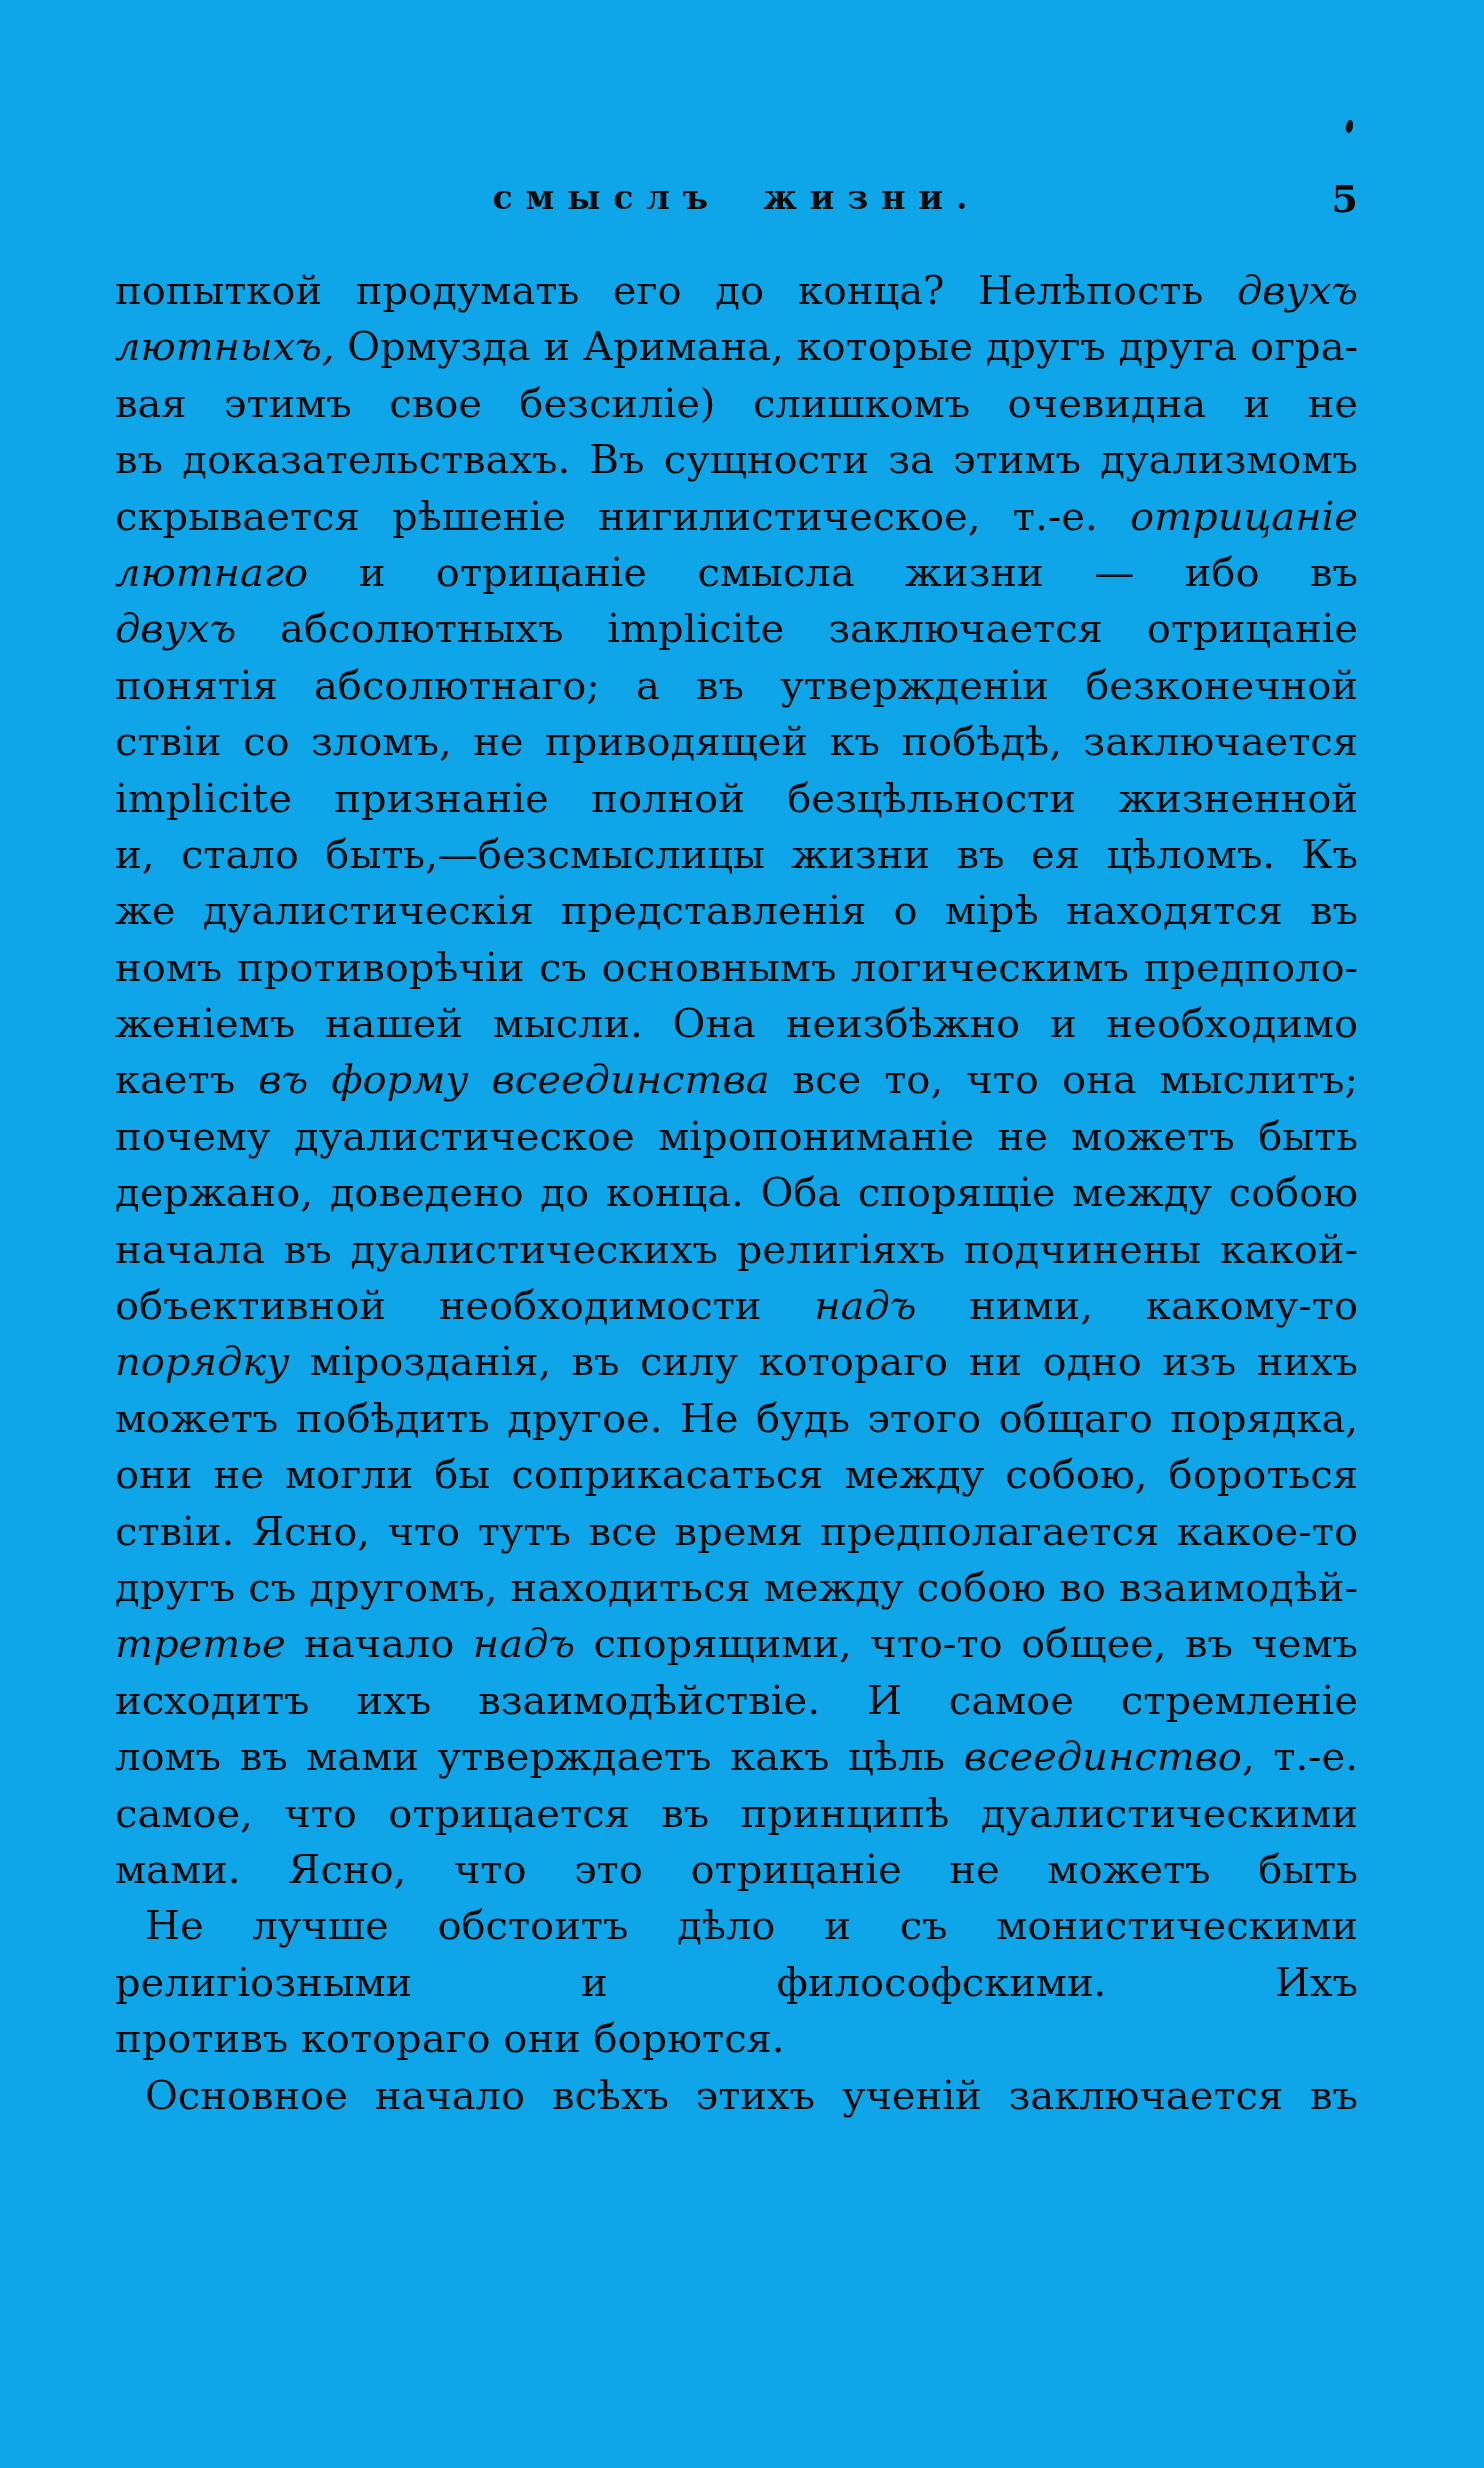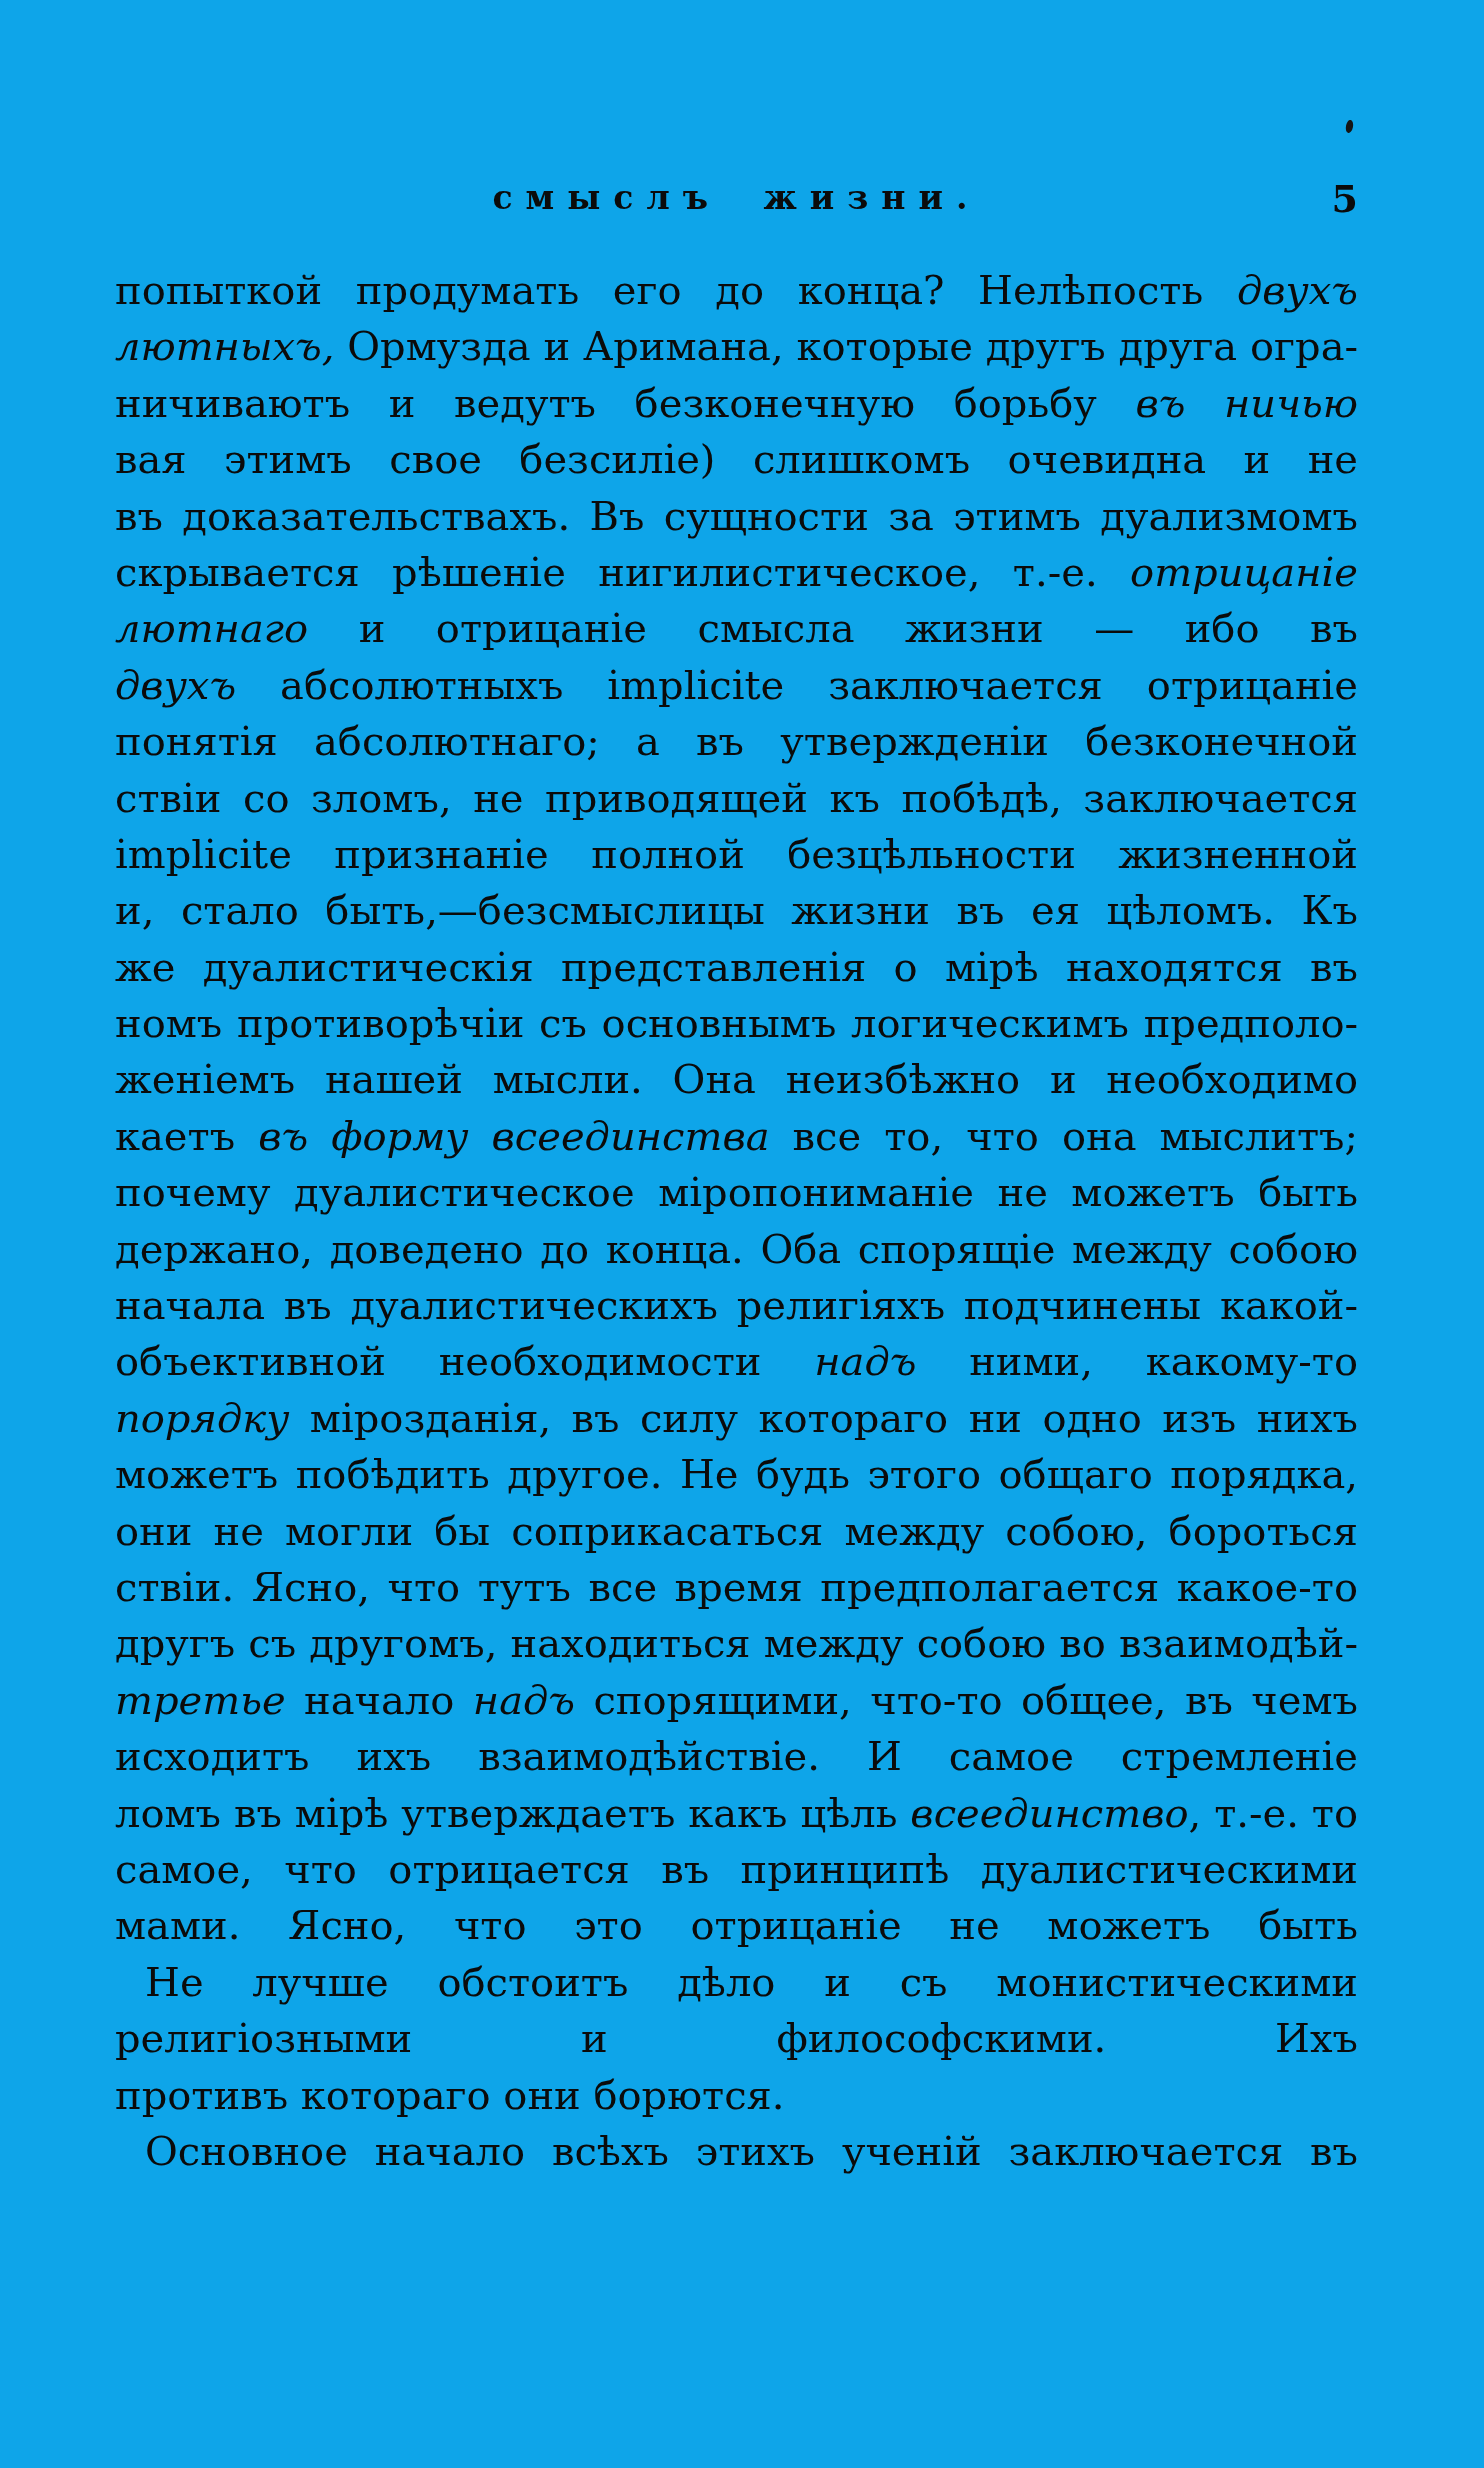--- a/index.html
+++ b/index.html
@@ -64,21 +64,20 @@
 </head>
 <body>
 
 <div class="page">
   <div class="running-header">смыслъ жизни.</div>
   <div class="page-number">5</div>
   <div class="scan-artifact"></div>
   <div class="body-text">
       <div class="line j"><span class="rm">попыткой продумать его до конца? Нелѣпость </span><span class="it">двухъ Абсо-</span></div>
       <div class="line j"><span class="it">лютныхъ,</span><span class="rm"> Ормузда и Аримана, которые другъ друга огра-</span></div>
-      <div class="line j"><span class="rm">ничиваютъ и ведутъ безконечную борьбу </span><span class="it">въ ничью</span></div>
       <div class="line j"><span class="rm">вая этимъ свое безсиліе) слишкомъ очевидна и не нуждается</span></div>
       <div class="line j"><span class="rm">въ доказательствахъ. Въ сущности за этимъ дуализмомъ</span></div>
       <div class="line j"><span class="rm">скрывается рѣшеніе нигилистическое, т.-е. </span><span class="it">отрицаніе Абсо-</span></div>
       <div class="line j"><span class="it">лютнаго</span><span class="rm"> и отрицаніе смысла жизни — ибо въ утвержденіи</span></div>
       <div class="line j"><span class="it">двухъ</span><span class="rm"> абсолютныхъ implicite заключается отрицаніе самаго</span></div>
       <div class="line j"><span class="rm">понятія абсолютнаго; а въ утвержденіи безконечной борьбы</span></div>
       <div class="line j"><span class="rm">ствіи со зломъ, не приводящей къ побѣдѣ, заключается</span></div>
       <div class="line j"><span class="rm">implicite признаніе полной безцѣльности жизненной борьбы</span></div>
       <div class="line j"><span class="rm">и, стало быть,—безсмыслицы жизни въ ея цѣломъ. Къ тому</span></div>
       <div class="line j"><span class="rm">же дуалистическія представленія о мірѣ находятся въ пол-</span></div>
@@ -89,21 +88,21 @@
       <div class="line j"><span class="rm">держано, доведено до конца. Оба спорящіе между собою</span></div>
       <div class="line j"><span class="rm">начала въ дуалистическихъ религіяхъ подчинены какой-то</span></div>
       <div class="line j"><span class="rm">объективной необходимости </span><span class="it">надъ</span><span class="rm"> ними, какому-то </span></div>
       <div class="line j"><span class="it">порядку</span><span class="rm"> мірозданія, въ силу котораго ни одно изъ нихъ не</span></div>
       <div class="line j"><span class="rm">можетъ побѣдить другое. Не будь этого общаго порядка,</span></div>
       <div class="line j"><span class="rm">они не могли бы соприкасаться между собою, бороться</span></div>
       <div class="line j"><span class="rm">ствіи. Ясно, что тутъ все время предполагается какое-то</span></div>
       <div class="line j"><span class="rm">другъ съ другомъ, находиться между собою во взаимодѣй-</span></div>
       <div class="line j"><span class="it">третье</span><span class="rm"> начало </span><span class="it">надъ</span><span class="rm"> спорящими, что-то общее, въ чемъ про-</span></div>
       <div class="line j"><span class="rm">исходитъ ихъ взаимодѣйствіе. И самое стремленіе каждаго</span></div>
-      <div class="line j"><span class="rm">ломъ въ мірѣ утверждаетъ какъ цѣль </span><span class="it">всеединство</span><span class="rm">, т.-е. то</span></div>
+      <div class="line j"><span class="rm">ломъ въ мами утверждаетъ какъ цѣль </span><span class="it">всеединство</span><span class="rm">, т.-е. то</span></div>
       <div class="line j"><span class="rm">самое, что отрицается въ принципѣ дуалистическими систе-</span></div>
       <div class="line j"><span class="rm">мами. Ясно, что это отрицаніе не можетъ быть выдержано.</span></div>
       <div class="line j ind"><span class="rm">Не лучше обстоитъ дѣло и съ монистическими ученіями,</span></div>
       <div class="line j"><span class="rm">религіозными и философскими. Ихъ непослѣдовательность</span></div>
       <div class="line"><span class="rm">противъ котораго они борются.</span></div>
       <div class="line j ind"><span class="rm">Основное начало всѣхъ этихъ ученій заключается въ</span></div>
     </div>
 </div>
 
 </body></html>

